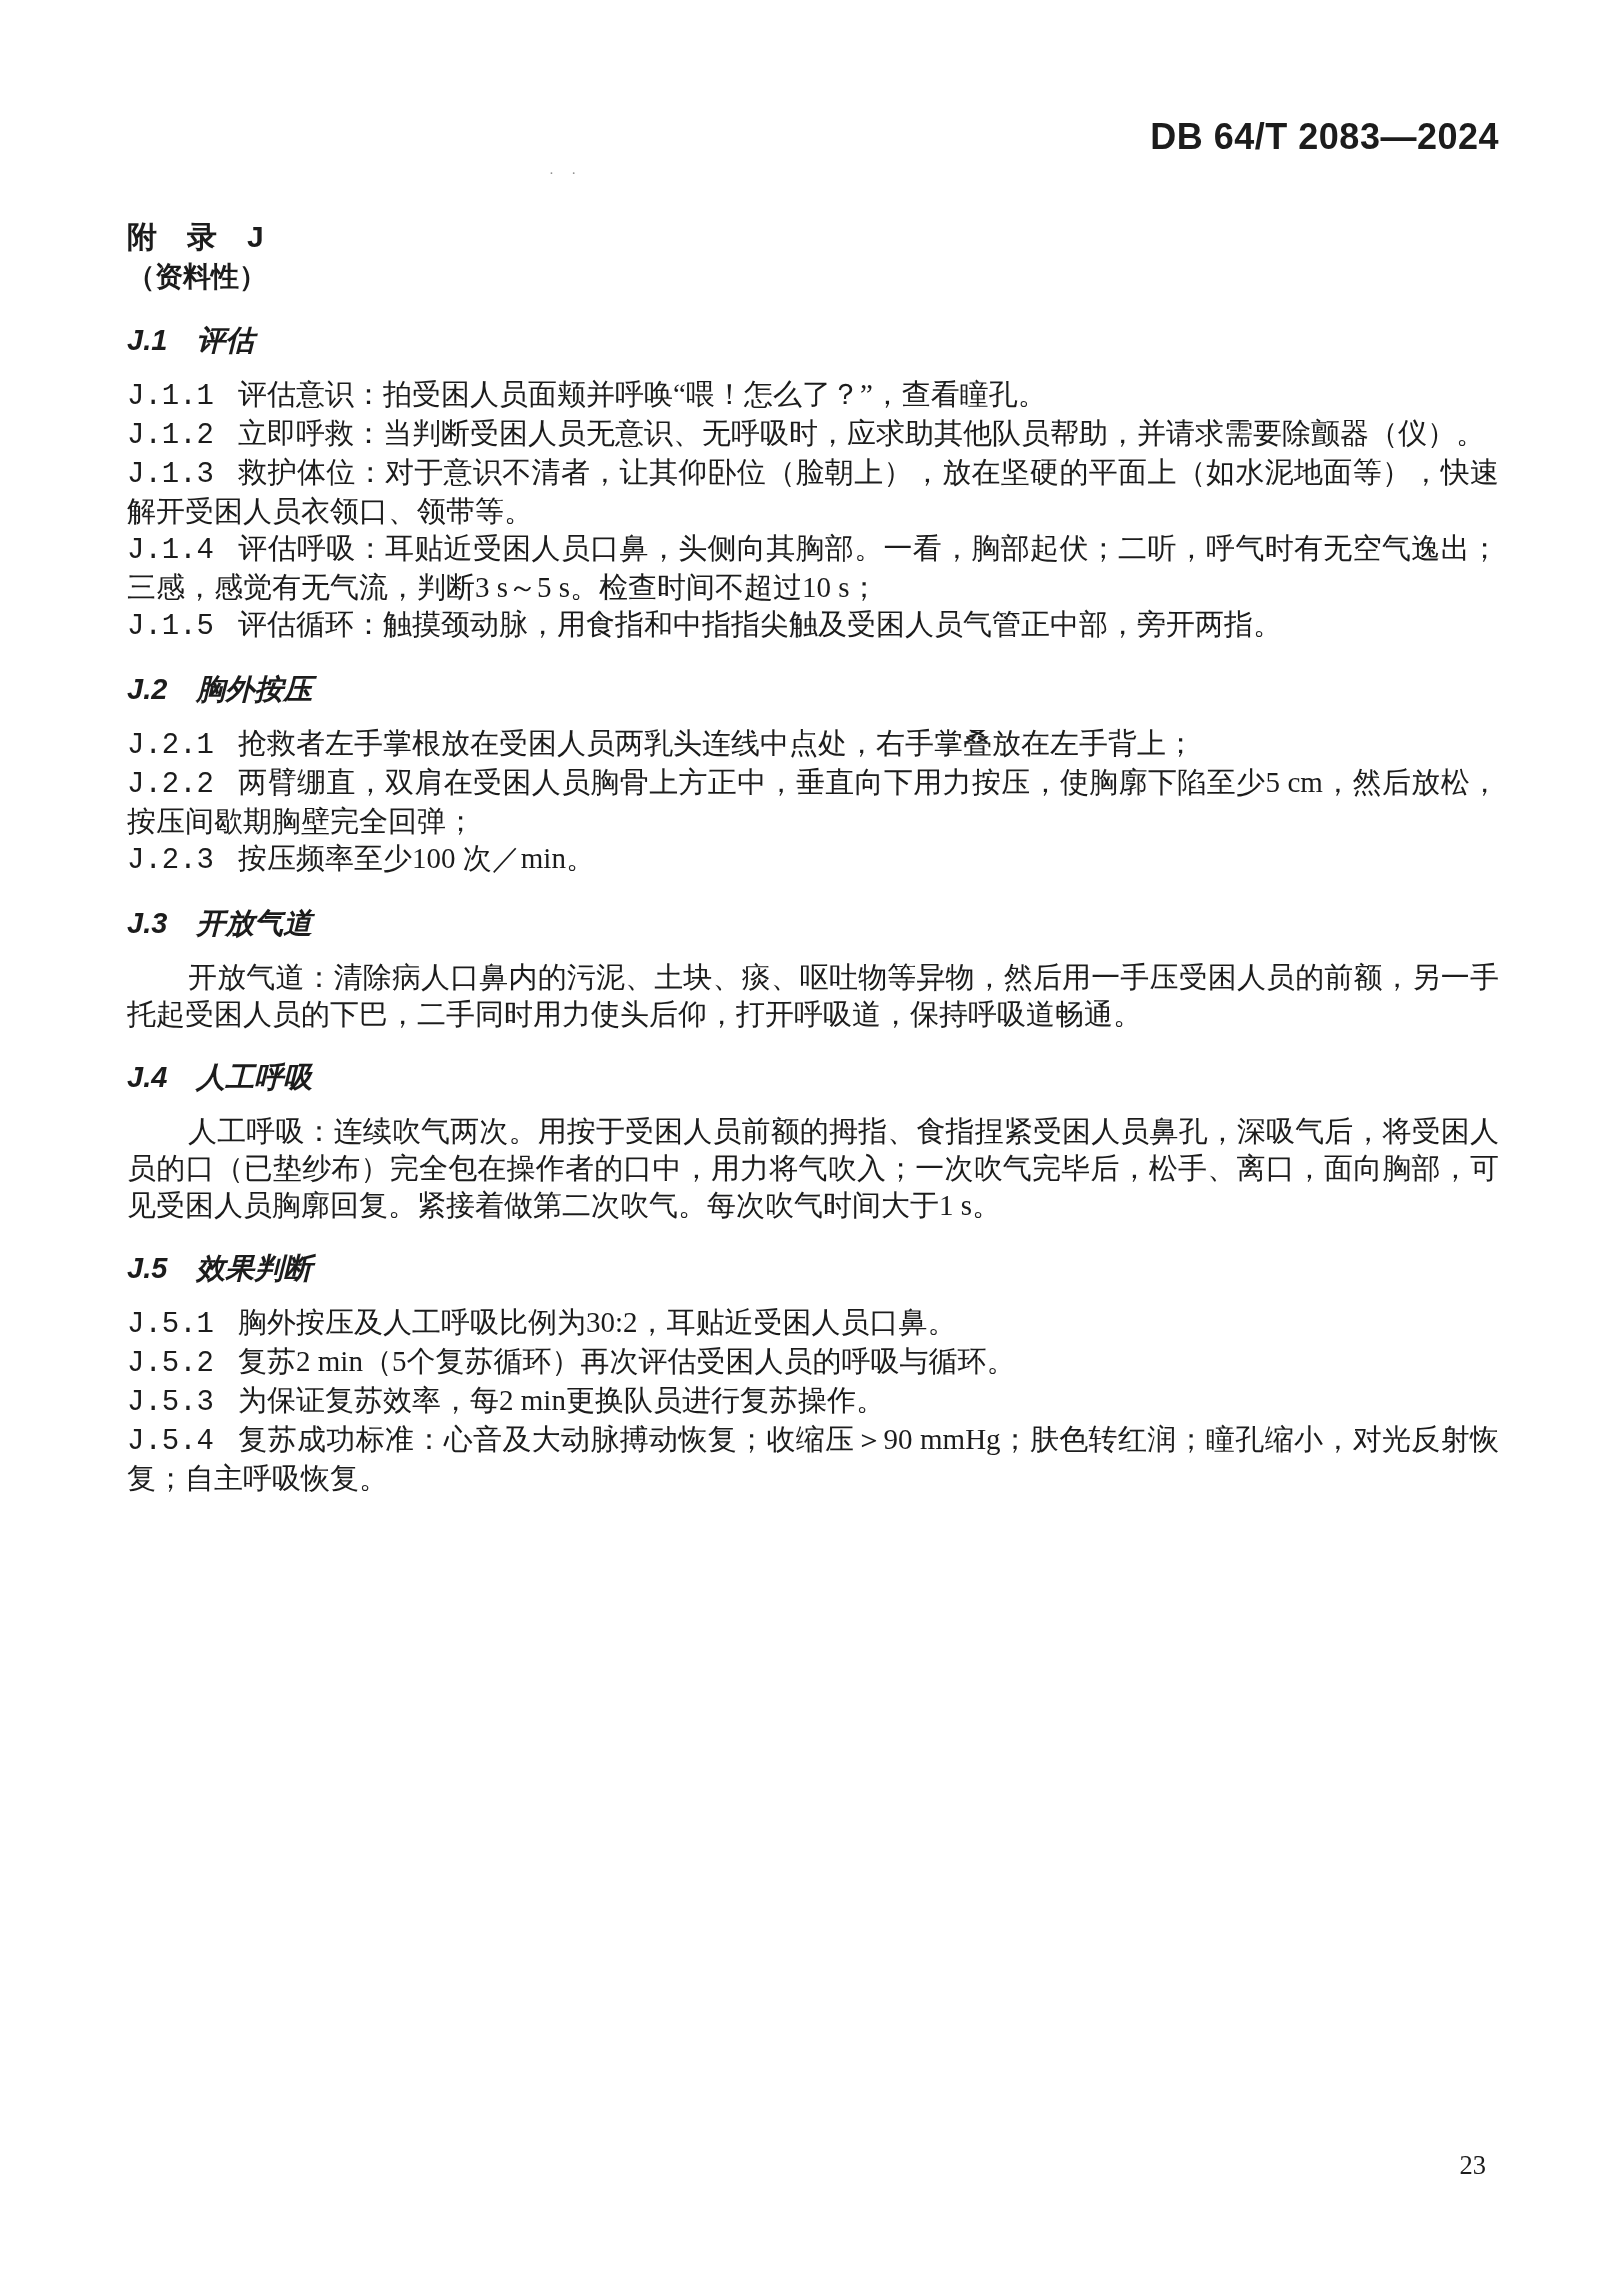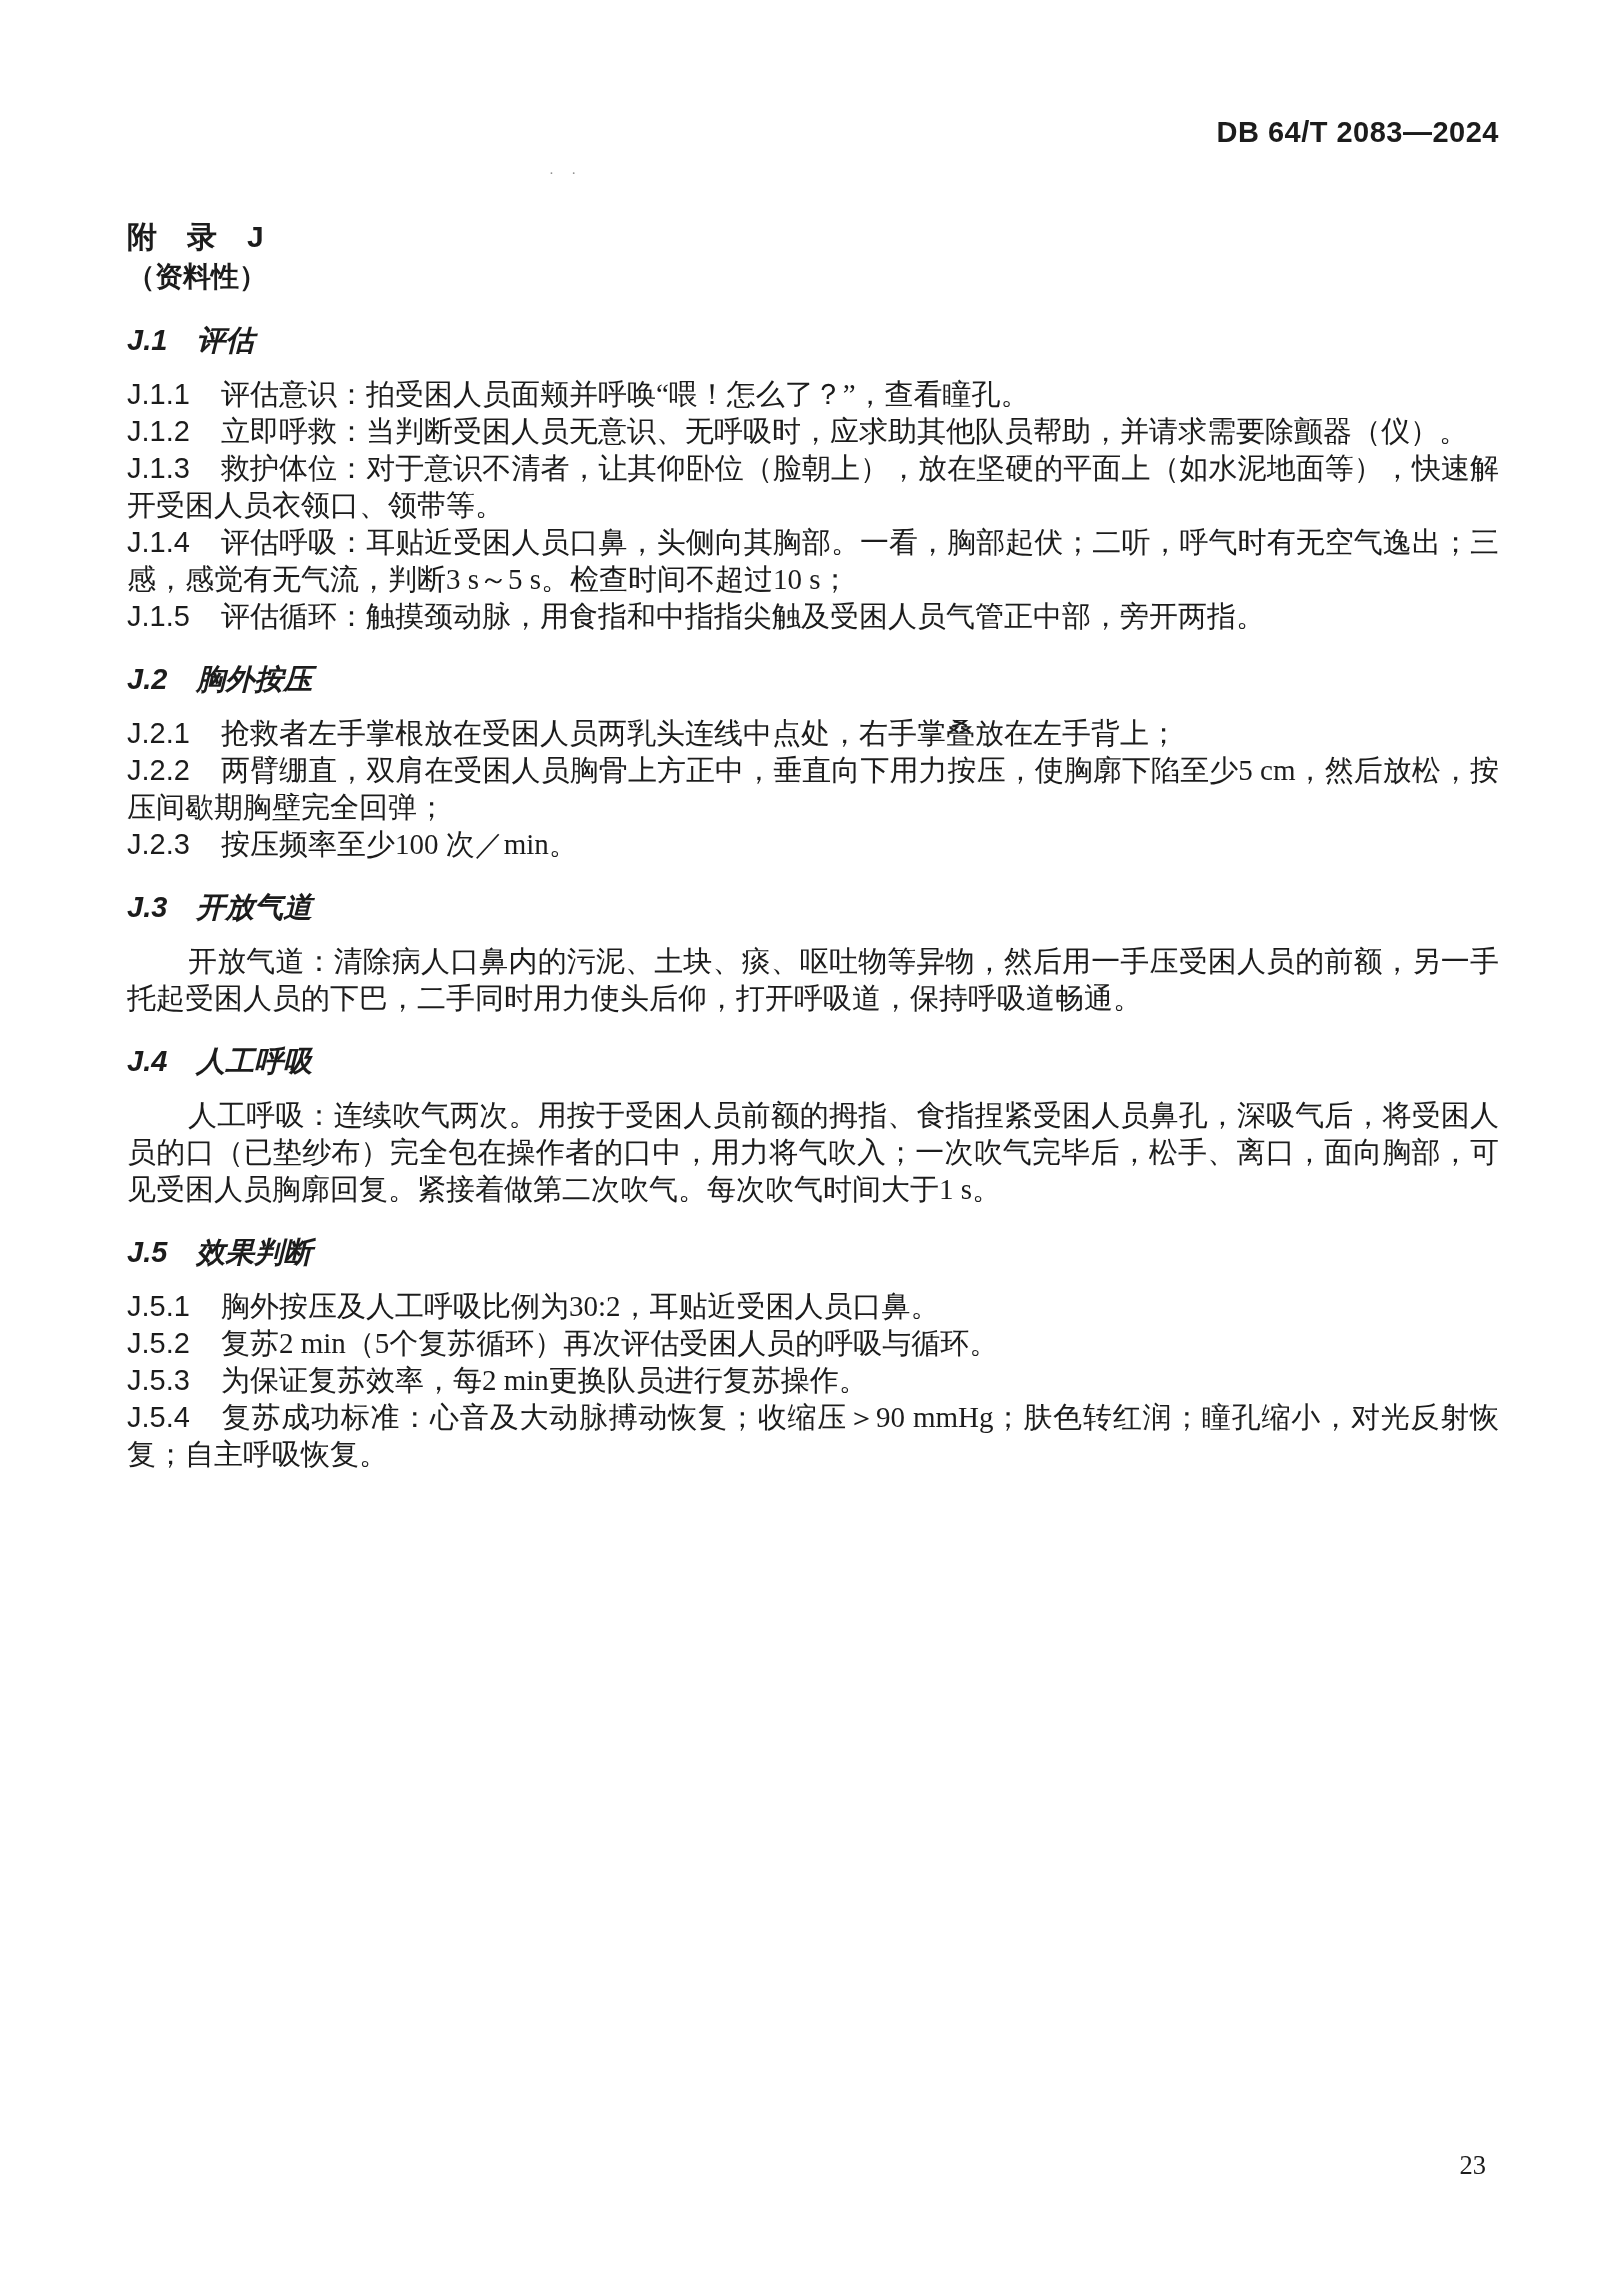--- a/index.html
+++ b/index.html
@@ -11,21 +11,21 @@
     font-family: "Liberation Serif", "DejaVu Serif", serif;
     color: #1c1c1c;
     overflow: hidden;
   }
   .doc-number {
     position: absolute;
     top: 116px;
     right: 122px;
     font-family: "Liberation Sans", "DejaVu Sans", sans-serif;
     font-weight: 700;
-    font-size: 29px;
+    font-size: 36px;
     letter-spacing: 0.5px;
     text-align: right;
   }
   .scan-mark {
     position: absolute;
     top: 165px;
     left: 549px;
     color: #8f8f8f;
     font-size: 14.7px;
     letter-spacing: 6.9px;
@@ -53,22 +53,22 @@
     font-style: italic;
   }
   .section-heading .sec-id { margin-right: 29px; }
   .para {
     font-size: 29px;
     line-height: 37px;
     text-align: justify;
     margin: 0;
   }
   .item-label {
-    font-family: Liberation Sans, sans-serif;
-    margin-right: 31px;
+    font-family: Liberation Mono, monospace;
+    margin-right: 24px;
   }
   .body-indent { text-indent: 61px; }
   .page-number {
     position: absolute;
     top: 2150px;
     right: 135px;
     font-size: 26.5px;
   }
 </style>
 </head>

